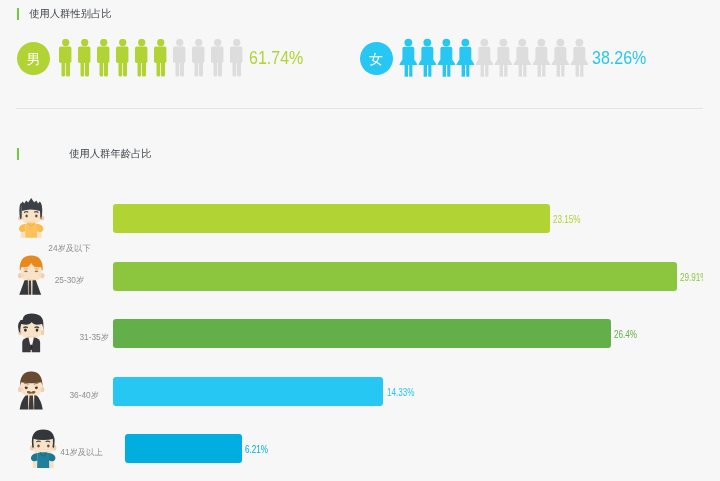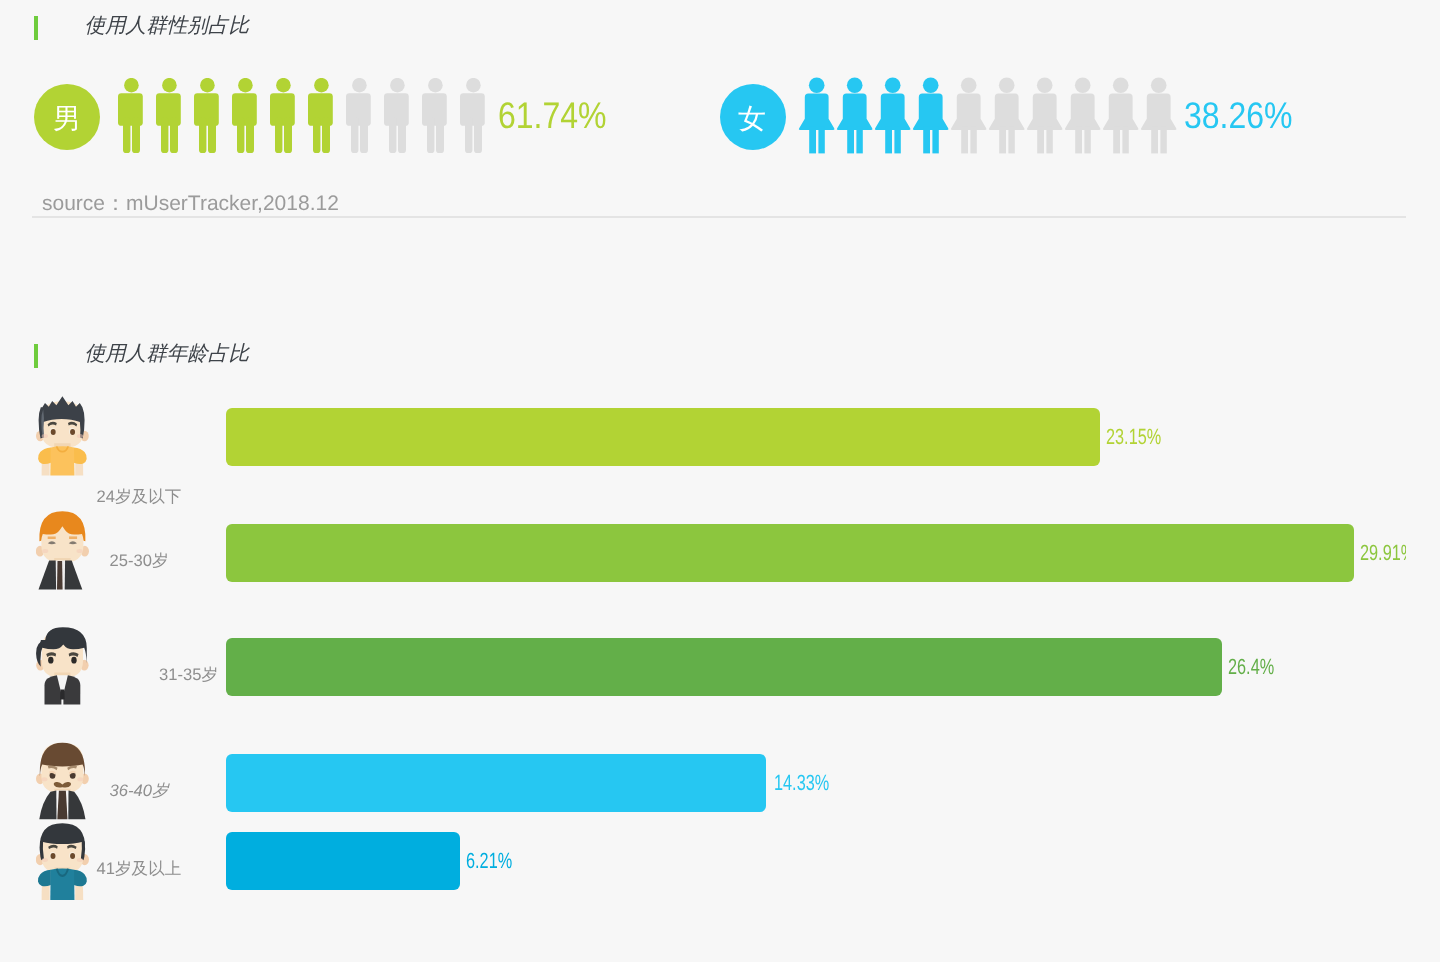--- a/index.html
+++ b/index.html
@@ -9,21 +9,21 @@
     background:#f7f7f7;
     font-family:"Liberation Sans",sans-serif;
     -webkit-font-smoothing:antialiased;
   }
   
   .page{position:relative;width:720px;height:481px;opacity:0.9999;}
 
   
   .sec-title{position:absolute;display:flex;align-items:center;}
   .sec-title .accent{width:2.2px;height:12px;background:#6fcc3d;display:block;}
-  .sec-title .txt{font-size:10.3px;color:#3e4349;margin-left:23px;line-height:12px;font-style:italic;}
+  .sec-title .txt{font-size:10.3px;color:#3e4349;margin-left:10px;line-height:12px;}
 
   
   .gender-group{position:absolute;}
   .badge{position:absolute;width:33px;height:33px;border-radius:50%;display:flex;align-items:center;justify-content:center;
          color:#fff;font-size:14px;line-height:1;}
   .people{position:absolute;display:flex;}
   .people svg{display:block;}
   .pct{position:absolute;font-size:18.5px;white-space:nowrap;transform:scaleX(0.865);transform-origin:left center;}
 
   .rule{position:absolute;height:1px;background:#e4e4e4;}
@@ -219,24 +219,23 @@
             <circle cx="5.95" cy="3.6" r="3.9" fill="#dddddd"></circle>
             <path d="M0 9.6 q0-1.8 1.8-1.8 h8.3 q1.8 0 1.8 1.8 v10.8 l2.8 4.7 q0.5 0.85-0.45 0.85 h-16.6 q-0.95 0-0.45-0.85 l2.8-4.7 z" fill="#dddddd"></path>
             <rect x="2.2" y="24.4" width="3.4" height="13.3" fill="#dddddd"></rect>
             <rect x="6.8" y="24.4" width="3.2" height="13.3" fill="#dddddd"></rect>
           </svg>
         </span>
       </div>
     <div class="pct" style="left:591.5px;top:46.5px;color:#26c7f2">38.26%</div>
   </div>
 
-  <div class="source" style="left:21px;top:95px;">source：mUserTracker,2018.12</div>
   <div class="rule" style="left:16px;top:107.5px;width:687.3px;"></div>
 
-  <div class="sec-title" style="left:17px;top:172px;">
+  <div class="sec-title" style="left:17px;top:148px;gap:40px;">
     <span class="accent"></span>
     <span class="txt">使用人群年龄占比</span>
   </div>
 
   <div id="age-rows" class="clip-703">
       <div class="age-row" style="top:197.0px;height:42px;">
         <span class="avatar" style="left:18.25px;top:0.5px;"><svg width="26.4" height="40" viewBox="0 0 26.4 40">
             <ellipse cx="2.1" cy="20.0" rx="2.1" ry="2.6" fill="#f2cfae"></ellipse>
             <ellipse cx="24.3" cy="20.0" rx="2.1" ry="2.6" fill="#f2cfae"></ellipse>
             <path d="M2.7 11.2 q0-8.6 10.5-8.6 t10.5 8.6 v6.9 q0 8.0-10.5 8.0 t-10.5-8.0 z" fill="#f8e3c8"></path>
@@ -319,25 +318,25 @@
             <path d="M19.8 15.7 q-1.9-0.9-3.3 0.6 l0.55 0.9 q1.15-1.0 2.6-0.5 z" fill="#f2d2b2"></path>
             <ellipse cx="4.2" cy="19.6" rx="1.5" ry="1.0" fill="#f3c9b6" opacity=".5"></ellipse>
             <ellipse cx="22.2" cy="19.6" rx="1.5" ry="1.0" fill="#f3c9b6" opacity=".5"></ellipse>
             <path d="M13.2 22.3 q-1.35-1.6-3.15-1.25 q-1.75 0.35-0.9 1.7 q0.85 1.35 4.05 0.85 q3.2 0.5 4.05-0.85 q0.85-1.35-0.9-1.7 q-1.8-0.35-3.15 1.25 z" fill="#7d5b38"></path>
             <path d="M9.1 24.4 h8.2 v2.3 h-8.2 z" fill="#f1d6b4"></path>
             <path d="M9.8 25.2 h6.8 l0.75 14.4 h-8.3 z" fill="#f6f6f6"></path>
             <path d="M10.15 25.3 L7.25 25.85 q-4.2 4.9-5.6 13.75 h8.6 z" fill="#36383a"></path>
             <path d="M16.25 25.3 L19.15 25.85 q4.2 4.9 5.6 13.75 h-8.6 z" fill="#36383a"></path>
             <path d="M11.45 25.4 h3.5 l0.8 14.2 h-5.1 z" fill="#493a31"></path>
           </svg></span>
-        <span class="age-label" style="left:30px;top:20.3px;width:79px;text-align:center;font-style:italic;">36-40岁</span>
+        <span class="age-label" style="left:20px;top:20.3px;width:79px;text-align:right;">36-40岁</span>
         <span class="bar" style="left:113px;top:7px;width:270.2px;height:29px;background:#26c7f2;"></span>
         <span class="bar-val" style="left:386.5px;top:16px;color:#26c7f2;">14.33%</span>
       </div>
-      <div class="age-row" style="top:409px;height:42px;">
+      <div class="age-row" style="top:427.0px;height:42px;margin-left:12px;">
         <span class="avatar" style="left:18.25px;top:0.5px;"><svg width="26.4" height="40" viewBox="0 0 26.4 40">
             <ellipse cx="2.05" cy="19.8" rx="2.15" ry="2.8" fill="#f2cfae"></ellipse>
             <ellipse cx="24.35" cy="19.8" rx="2.15" ry="2.8" fill="#f2cfae"></ellipse>
             <path d="M2.7 11.2 q0-9.2 10.5-9.2 t10.5 9.2 v7.0 q0 8.6-10.5 8.6 t-10.5-8.6 z" fill="#f8e3c8"></path>
             <path d="M1.9 14.4 q-0.55-12.8 11.3-12.8 t11.3 12.8 q-0.3-2.3-1.1-3.55 q-4.25 1.2-10.2 1.2 t-10.2-1.2 q-0.8 1.25-1.1 3.55 z" fill="#33373c"></path>
             <path d="M2.1 10.6 q-0.6 4.0 0.1 7.8 q0.2 1.0 0.5 1.7 l1.25-0.9 q-0.8-4.4-0.4-8.9 z" fill="#33373c"></path>
             <path d="M24.3 10.6 q0.6 4.0-0.1 7.8 q-0.2 1.0-0.5 1.7 l-1.25-0.9 q0.8-4.4 0.4-8.9 z" fill="#33373c"></path>
             <path d="M6.1 13.4 q2.5-1.8 4.75-0.3 l-0.3 1.25 q-2.0-1.35-4.05 0.2 z" fill="#4b4840"></path>
             <path d="M20.3 13.4 q-2.5-1.8-4.75-0.3 l0.3 1.25 q2.0-1.35 4.05 0.2 z" fill="#4b4840"></path>
             <ellipse cx="8.3" cy="17.7" rx="1.45" ry="1.75" fill="#f7efe1"></ellipse>

